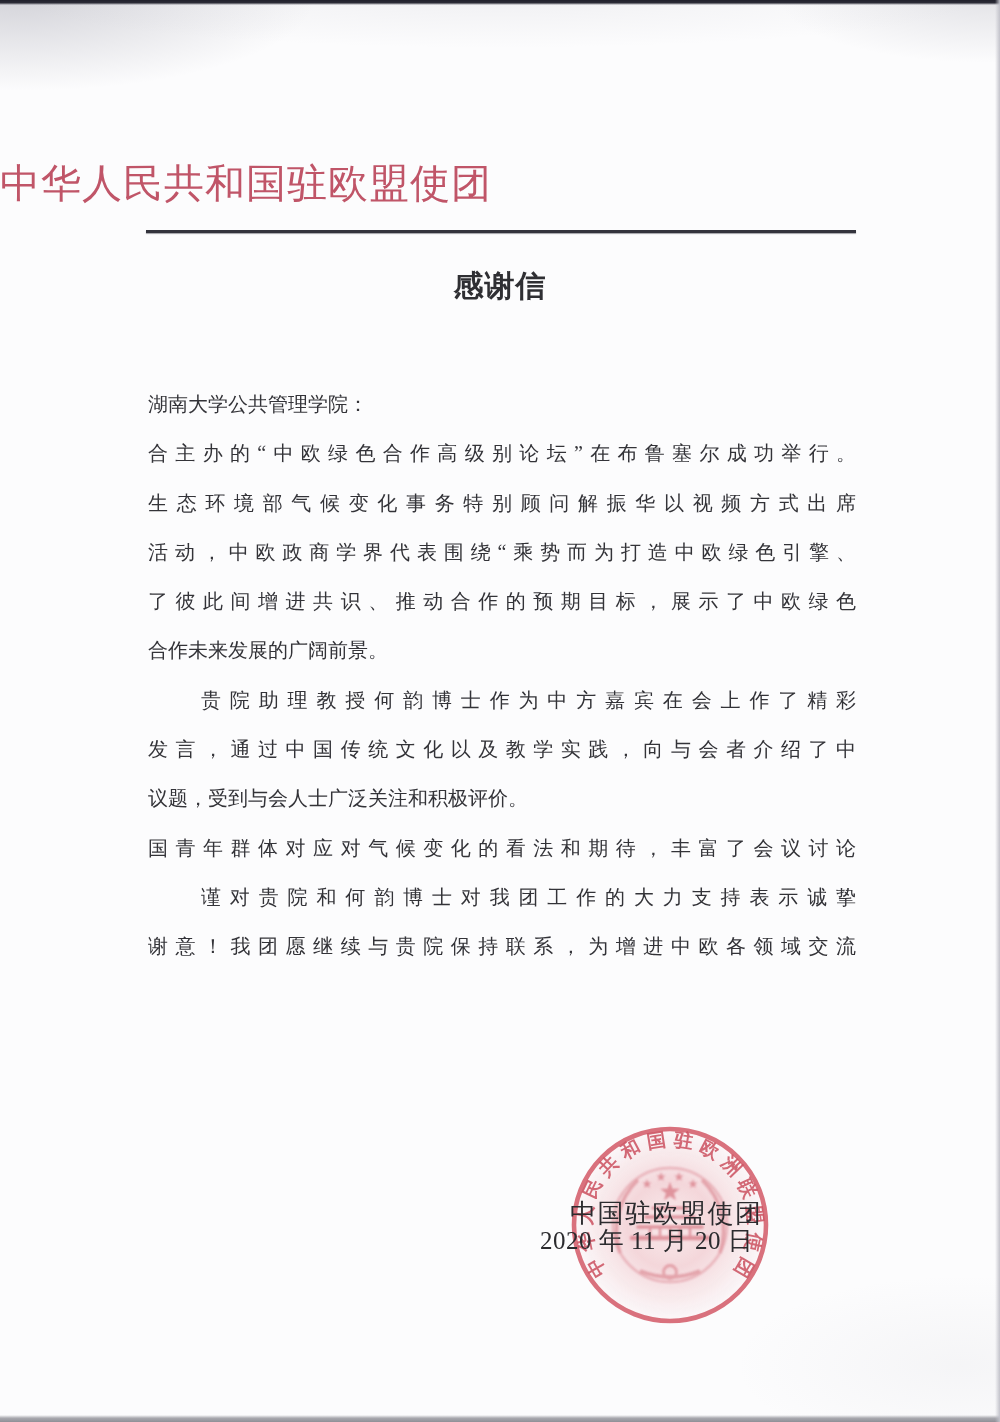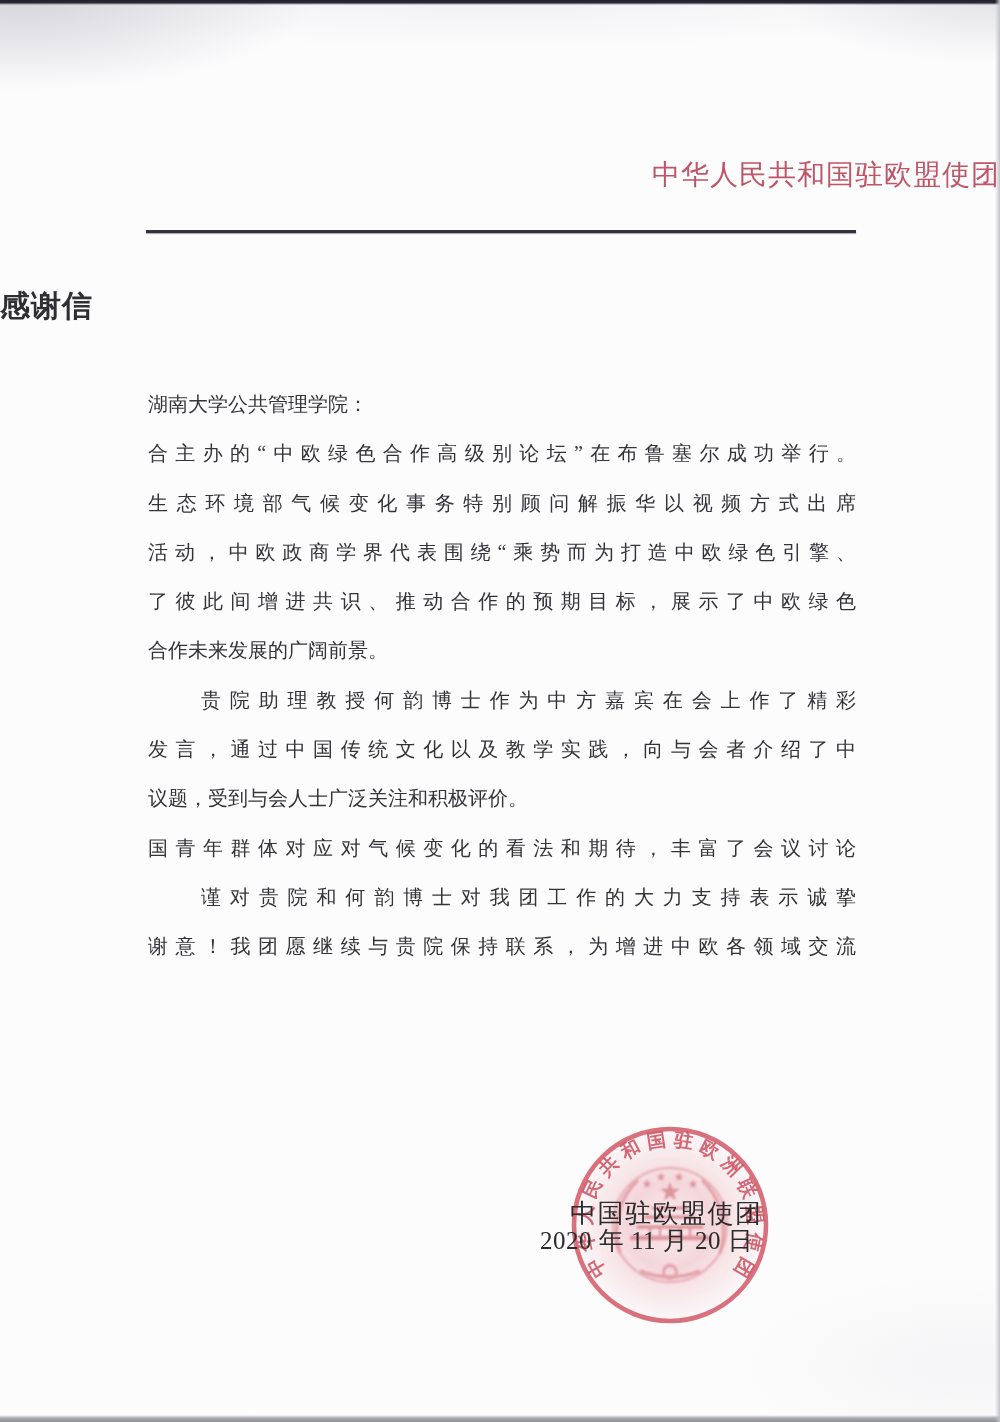--- a/index.html
+++ b/index.html
@@ -16,27 +16,27 @@
 
   
   .edge-top{position:absolute;top:0;left:0;right:0;height:5px;
             background:linear-gradient(to bottom,#20202b 0,#2b2b36 55%,rgba(60,60,75,0) 100%);}
   .edge-bottom{position:absolute;left:0;right:0;bottom:0;height:7px;
             background:linear-gradient(to top,#8f8f96 0,#a8a8ae 55%,rgba(170,170,178,0) 100%);}
   .edge-right{position:absolute;top:0;bottom:0;right:0;width:5px;
             background:linear-gradient(to left,#c2c2ca 0,rgba(194,194,202,0) 100%);}
 
   .letterhead{position:absolute;top:156px;left:0;width:100%;
-              text-align:right;font-size:28px;letter-spacing:1px;
+              text-align:left;font-size:40px;letter-spacing:1px;
               color:var(--red-letterhead,#c05568);font-weight:500;}
 
   .rule{position:absolute;top:230px;left:146px;width:710px;height:3px;
         background:#33333c;box-shadow:0 1px 1px rgba(50,50,60,.45);}
 
-  .letter-title{position:absolute;top:286px;left:0;width:100%;text-align:left;
+  .letter-title{position:absolute;top:266px;left:0;width:100%;text-align:center;
         font-family:"Liberation Sans","DejaVu Sans",sans-serif;
         font-weight:bold;font-size:30px;color:#2f2f33;letter-spacing:1px;}
 
   .letter-body{position:absolute;top:380px;left:148px;width:708px;
         font-size:20px;color:#333338;line-height:49.3px;}
   .letter-body .bline{width:708px;box-sizing:border-box;
         text-align:justify;text-justify:inter-character;text-align-last:left;
         white-space:nowrap;}
   .letter-body .bline.fill{text-align-last:justify;white-space:normal;height:49.3px;overflow:hidden;}
   .letter-body .bline.indent{padding-left:53px;}

